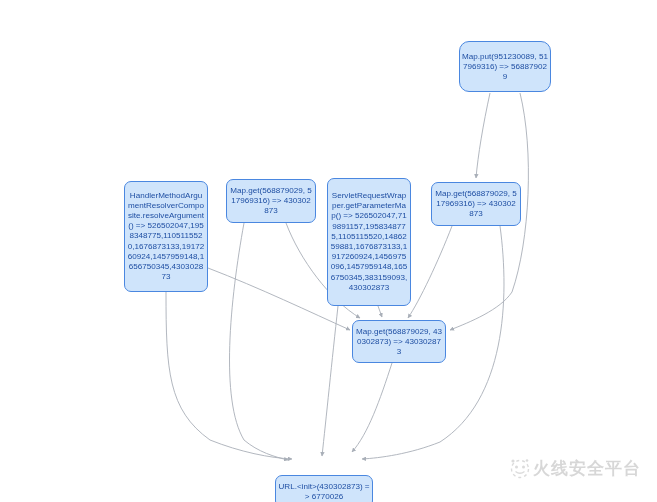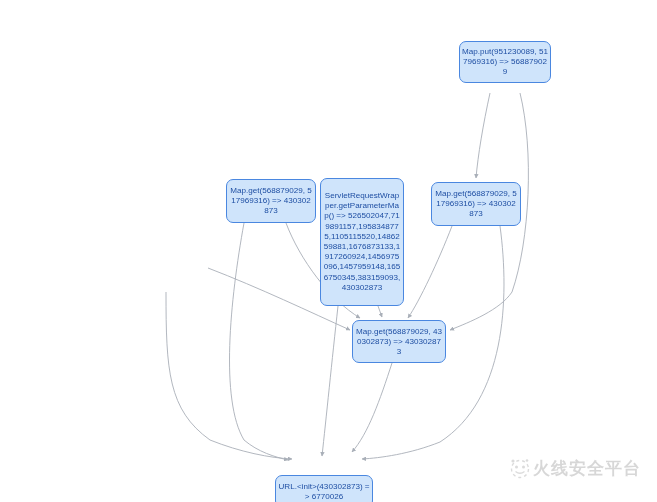--- a/index.html
+++ b/index.html
@@ -109,30 +109,33 @@
       <path d="M 338 306 C 332 360 326 420 322 456"></path>
 
       <path d="M 452 226 C 438 262 420 300 408 318"></path>
 
       <path d="M 500 226 C 510 300 505 400 440 442 C 410 454 380 458 362 459"></path>
 
       <path d="M 392 363 C 380 400 368 434 352 452"></path>
     </g>
   </svg>
 
-  <div class="node overflow-label" style="left:459px; top:41px; width:92px; height:42px;">
+  <div class="node overflow-label" style="left:459px; top:41px; width:92px; height:51px;border-radius:10px;">
     <div class="node-label">Map.put(951230089, 517969316) =&gt; 568879029</div>
   </div>
 
+  <div class="node overflow-label" style="left:124px; top:181px; width:84px; height:111px;">
+    <div class="node-label">HandlerMethodArgumentResolverComposite.resolveArgument() =&gt; 526502047,1958348775,1105115520,1676873133,1917260924,1457959148,1656750345,430302873</div>
+  </div>
 
   <div class="node overflow-label" style="left:226px; top:179px; width:90px; height:44px;">
     <div class="node-label">Map.get(568879029, 517969316) =&gt; 430302873</div>
   </div>
 
-  <div class="node overflow-label" style="left:320px; top:178px; width:84px; height:128px;">
+  <div class="node overflow-label" style="left:327px; top:178px; width:84px; height:128px;">
     <div class="node-label">ServletRequestWrapper.getParameterMap() =&gt; 526502047,719891157,1958348775,1105115520,1486259881,1676873133,1917260924,1456975096,1457959148,1656750345,383159093,430302873</div>
   </div>
 
   <div class="node overflow-label" style="left:431px; top:182px; width:90px; height:44px;">
     <div class="node-label">Map.get(568879029, 517969316) =&gt; 430302873</div>
   </div>
 
   <div class="node overflow-label" style="left:352px; top:320px; width:94px; height:43px;padding-left:42px;">
     <div class="node-label">Map.get(568879029, 430302873) =&gt; 430302873</div>
   </div>

